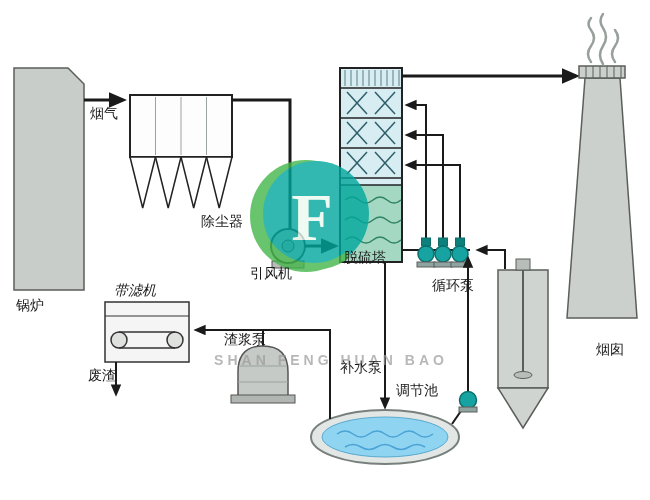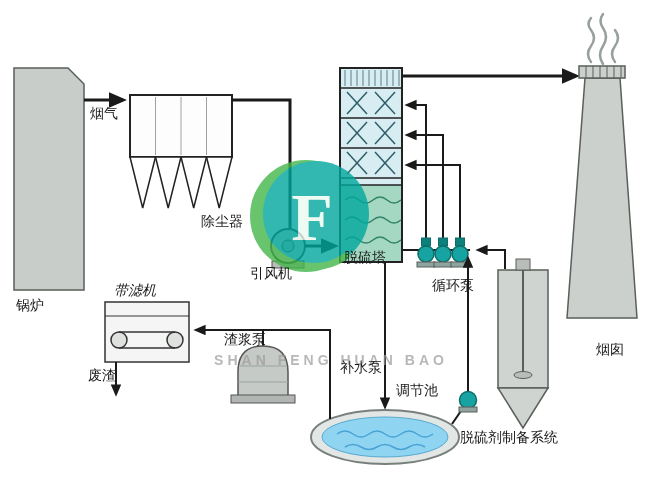--- a/index.html
+++ b/index.html
@@ -212,15 +212,14 @@
   <span class="lbl" style="left:90px;  top:106px;">烟气</span>
   <span class="lbl" style="left:157px; top:214px;margin-left:44px;">除尘器</span>
   <span class="lbl" style="left:250px; top:266px;">引风机</span>
   <span class="lbl" style="left:344px; top:250px;">脱硫塔</span>
   <span class="lbl" style="left:432px; top:278px;">循环泵</span>
   <span class="lbl" style="left:114px; top:283px;font-style:italic;">带滤机</span>
   <span class="lbl" style="left:224px; top:332px;">渣浆泵</span>
   <span class="lbl" style="left:88px;  top:368px;">废渣</span>
   <span class="lbl" style="left:340px; top:360px;">补水泵</span>
   <span class="lbl" style="left:356px; top:383px;margin-left:40px;">调节池</span>
-  <span class="lbl" style="left:460px; top:430px;">脱硫剂制备系统</span>
   <span class="lbl" style="left:596px; top:324px;margin-top:18px;">烟囱</span>
 </div>
 
 </body></html>

